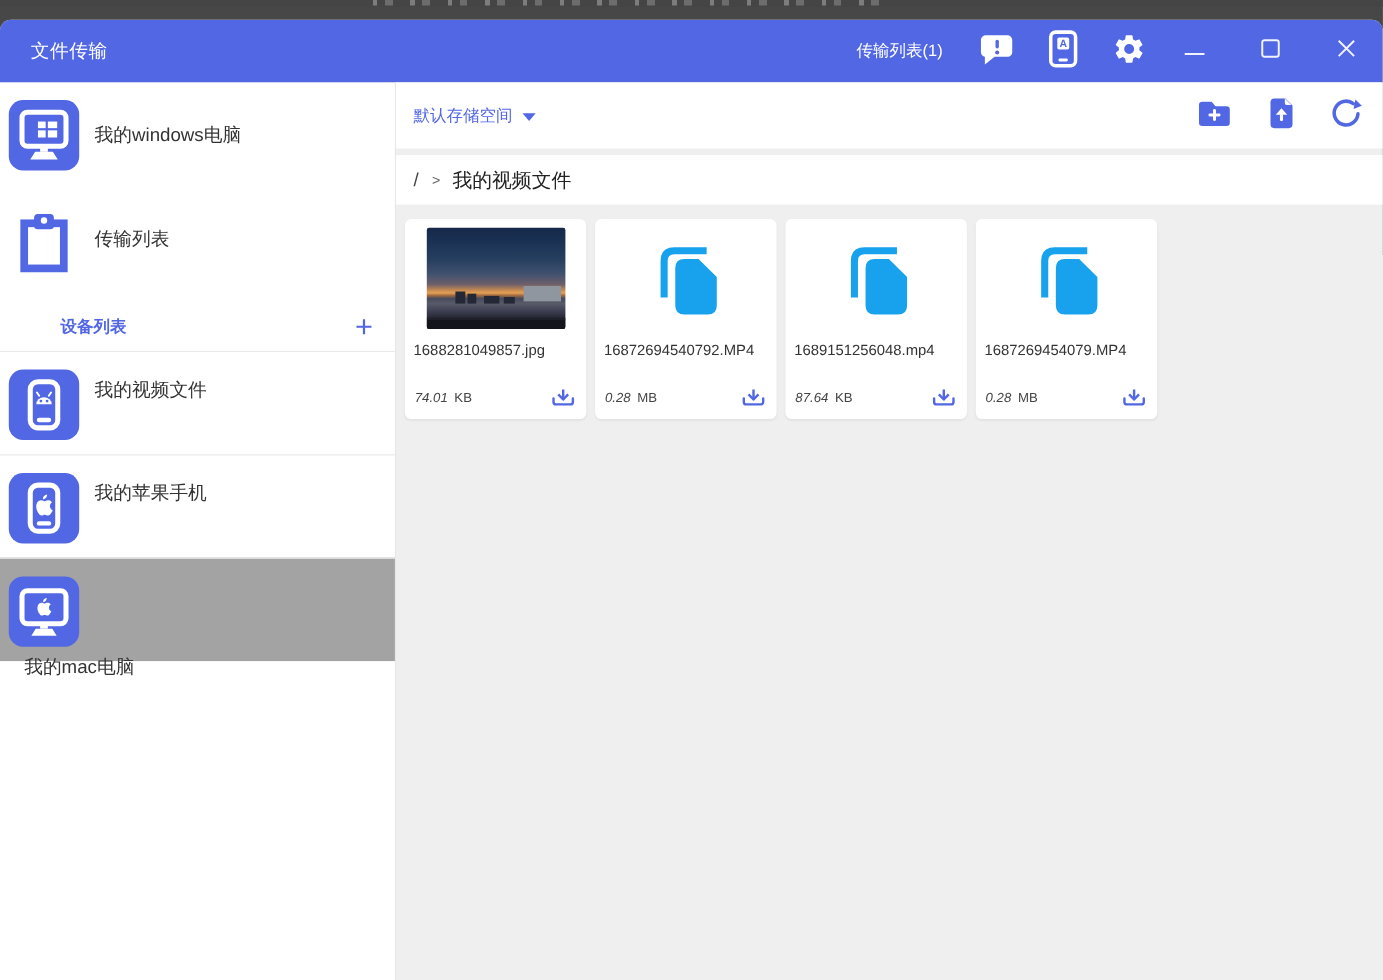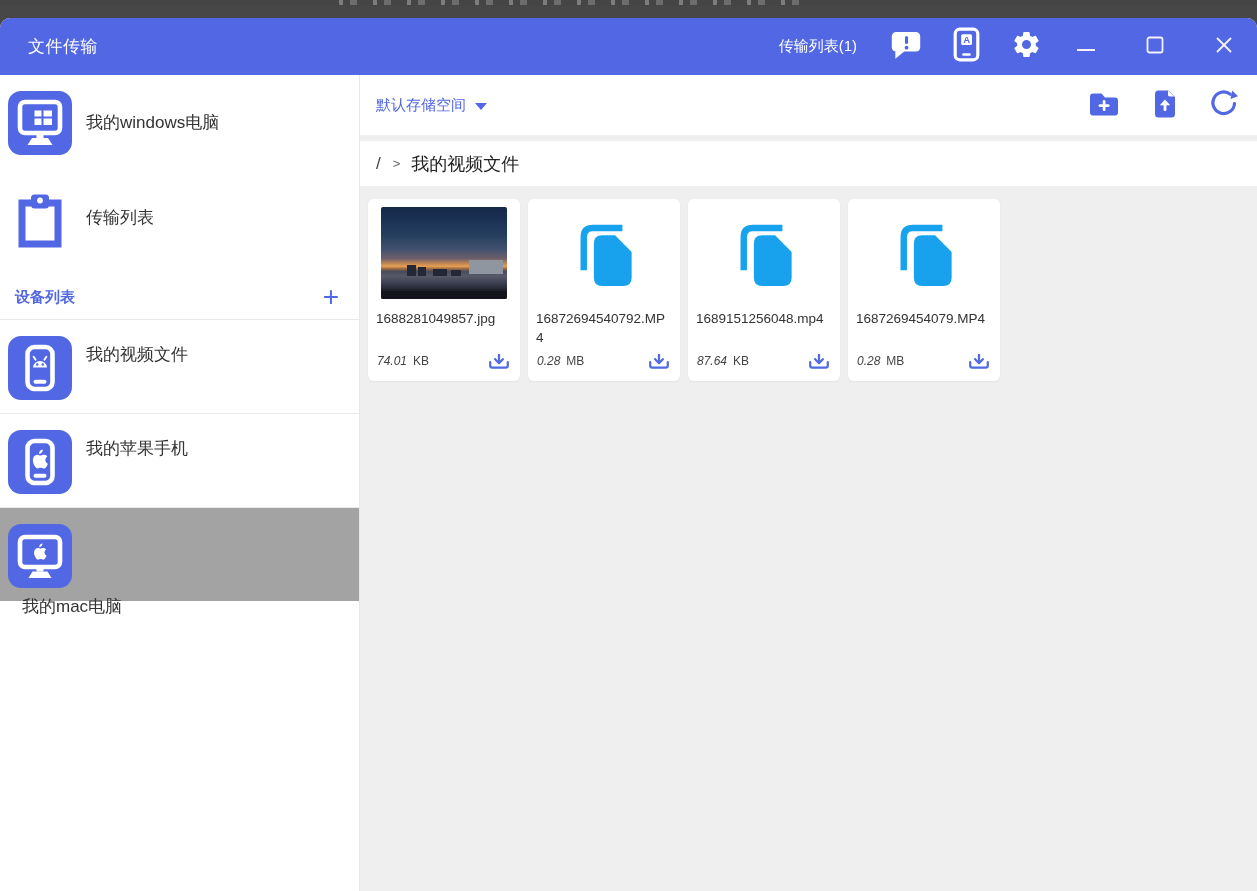--- a/index.html
+++ b/index.html
@@ -30,21 +30,21 @@
   .main { flex:1; display:flex; flex-direction:column; background:#efefef; min-width:0; }
 
   
   .side-item { display:flex; align-items:center; padding-left:8px; height:95px; cursor:pointer; }
   .tile { width:64px; height:64px; background:#5267e4; border-radius:13px; flex-shrink:0;
     display:flex; align-items:center; justify-content:center; }
   .plain-icon { width:64px; height:64px; flex-shrink:0; display:flex; align-items:center; justify-content:center; }
   .side-label { margin-left:14px; font-size:17px; color:#333; }
 
   .device-header { display:flex; align-items:center; justify-content:space-between;
-    padding:22px 20px 12px 15px; }
+    padding:22px 20px 12px 15px;margin-left:40px; }
   .device-header-label { color:#5267e4; font-size:15px; font-weight:bold; }
   .add-device { color:#5267e4; font-size:28px; font-weight:300; line-height:20px; cursor:pointer; }
 
   .device-item { display:flex; align-items:flex-start; padding:16px 0 0 8px; height:94px;
     border-top:1px solid #e9e9e9; cursor:pointer; position:relative; }
   .device-item .side-label { margin-top:7px; }
   .device-item.selected { background:#a3a3a3;flex-direction:column; }
 
   
   .storage-row { height:60px; background:#fff; display:flex; align-items:center; padding:0 16px; flex-shrink:0; }
@@ -55,21 +55,21 @@
   .tool-btn { width:34px; height:34px; display:flex; align-items:center; justify-content:center; margin-left:26px; cursor:pointer; }
 
   .breadcrumb-row { height:45px; background:#fff; margin-top:6px; display:flex; align-items:center;
     padding:0 16px; flex-shrink:0; }
   .crumb-root { font-size:17px; color:#444; cursor:pointer; }
   .crumb-sep { font-size:13px; color:#666; margin:0 11px 0 12px; }
   .crumb-current { font-size:18px; color:#222; }
 
   
   .file-grid { flex:1; padding:13px 8px; display:flex; flex-wrap:wrap; align-content:flex-start; gap:8px; }
-  .file-card { width:152px; height:182px; background:#fff; border-radius:6px;
+  .file-card { width:165px; height:182px; background:#fff; border-radius:6px;
     box-shadow:0 1px 2px rgba(0,0,0,.05); display:flex; flex-direction:column; cursor:pointer;justify-content:center; }
   .card-media { height:108px; display:flex; align-items:center; justify-content:center; flex-shrink:0; }
   .thumb { width:126px; height:92px; position:relative; overflow:hidden; border-radius:2px;
     background:linear-gradient(180deg,
       #152849 0%, #1c3356 16%, #27405f 32%, #41516f 46%, #6d5f6a 56%,
       #c98b51 62%, #e3a055 64.5%, #a06a40 67%,
       #474b5c 70%, #585a68 75%, #3b3e50 83%, #262834 89%, #17181f 94%, #131319 100%); }
   .thumb .bld { position:absolute; background:#242836; }
   .thumb .bld1 { left:26px; top:58px; width:9px; height:11px; }
   .thumb .bld2 { left:37px; top:60px; width:8px; height:9px; }

